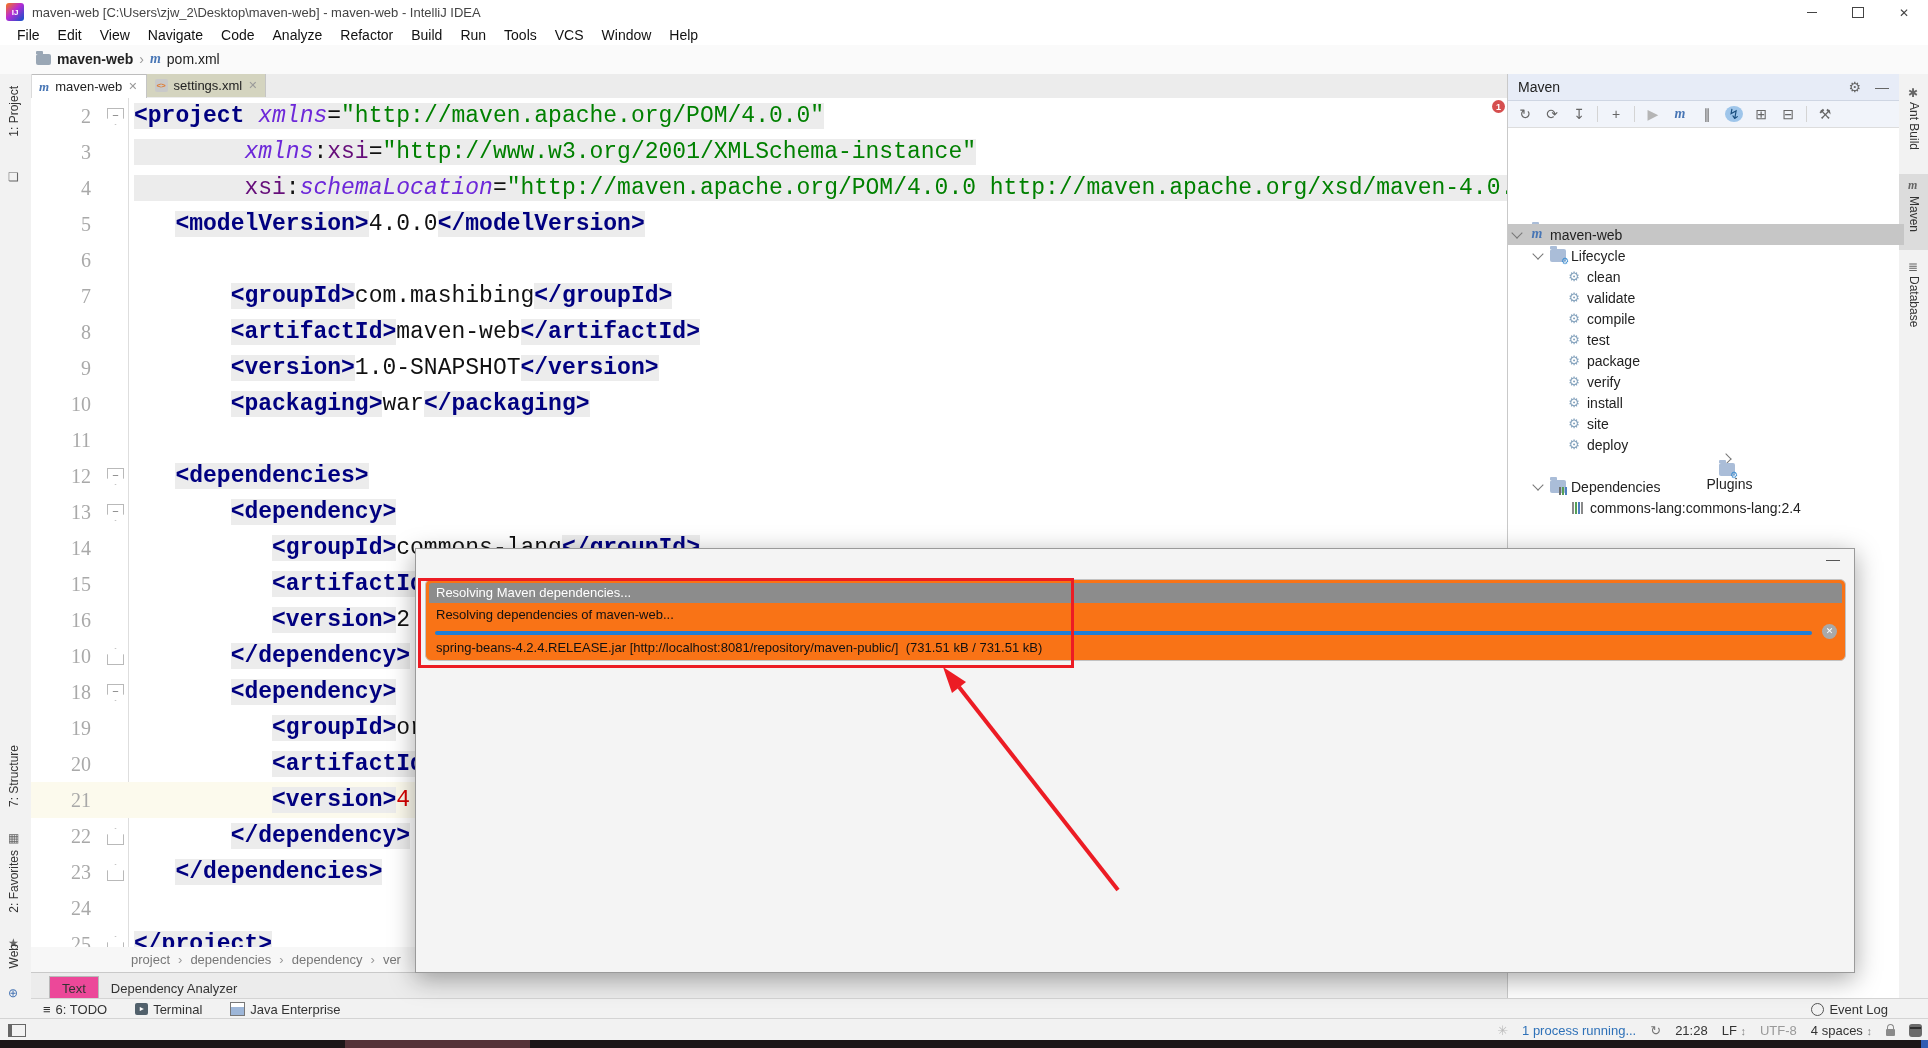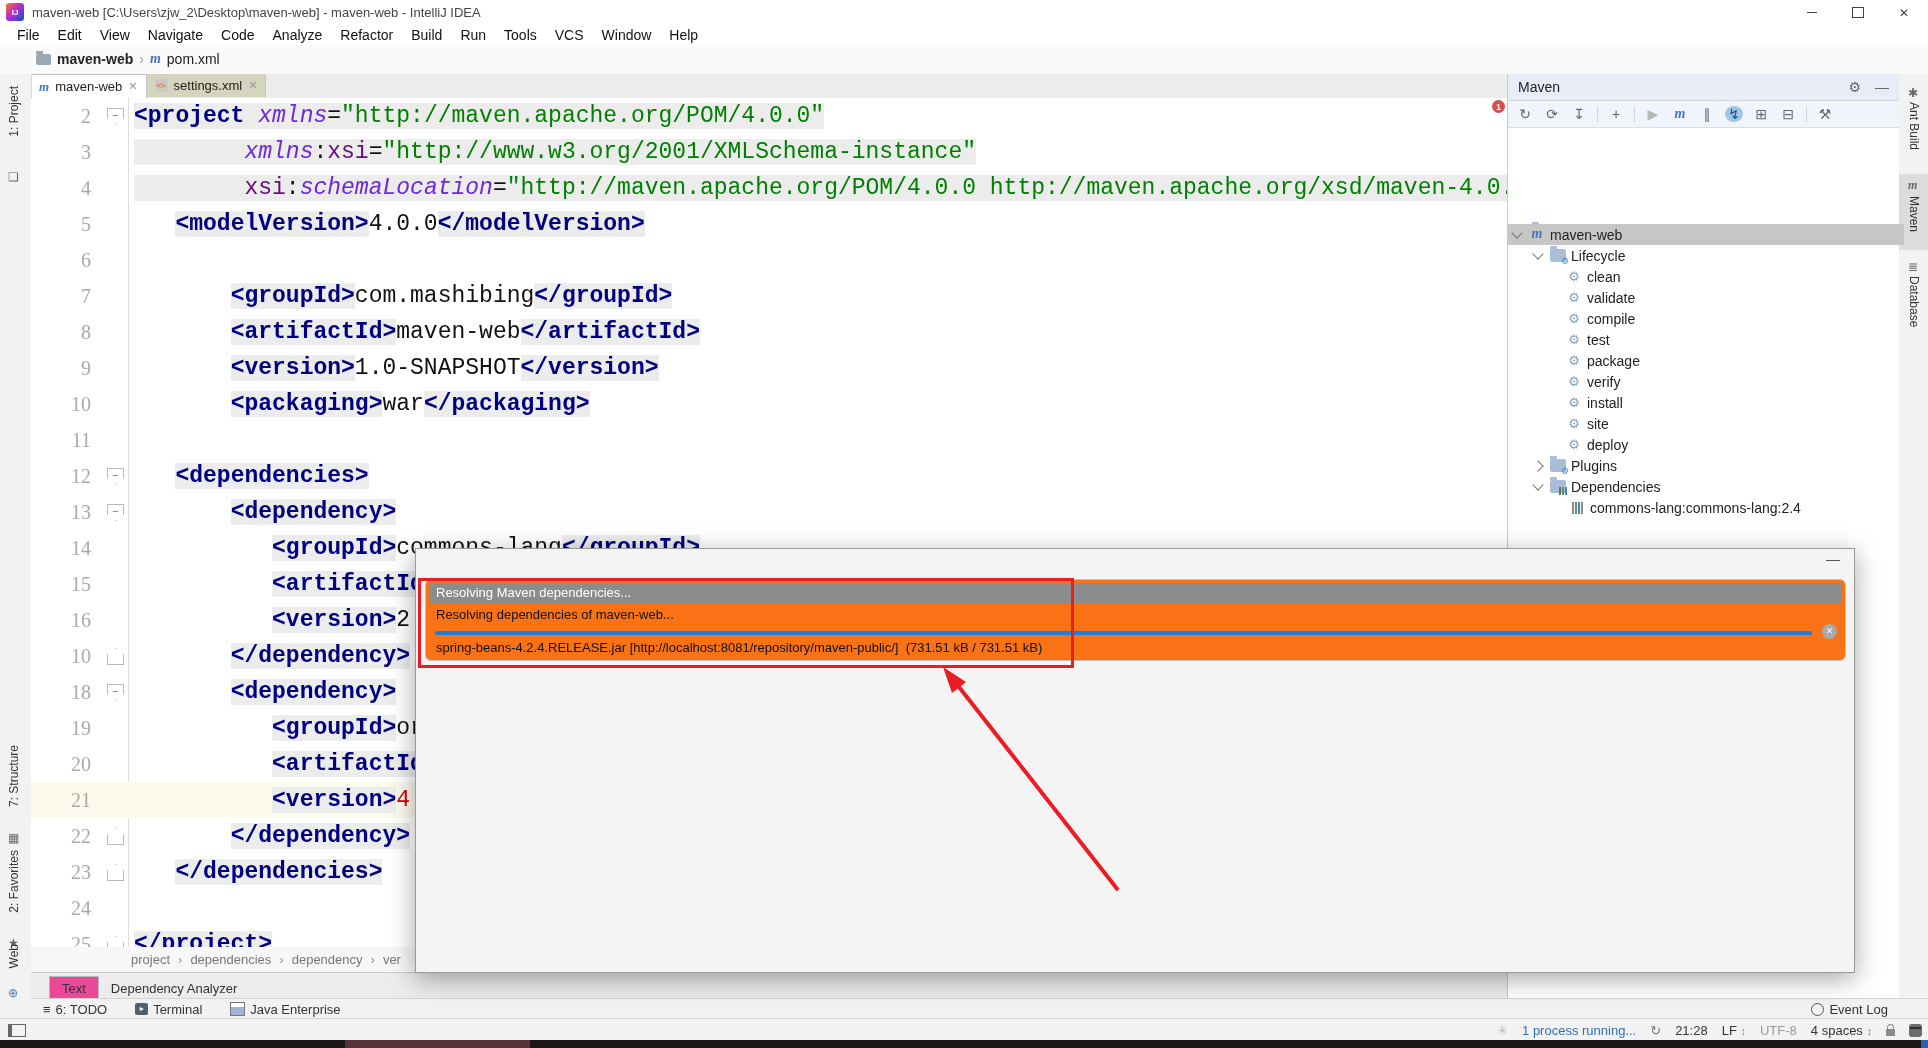--- a/index.html
+++ b/index.html
@@ -454,21 +454,21 @@
         <span>install</span>
       </div>
     <div class="trow" style="top:339px;padding-left:59px;">
         <span class="tgear">⚙</span>
         <span>site</span>
       </div>
     <div class="trow" style="top:360px;padding-left:59px;">
         <span class="tgear">⚙</span>
         <span>deploy</span>
       </div>
-    <div class="trow" style="top:381px;padding-left:26px;">
+    <div class="trow" style="top:381px;padding-left:26px;flex-direction:column;">
       <span class="chev col"></span>
       <span class="tico tfolder badge-gear"></span>
       <span>Plugins</span>
     </div>
     <div class="trow" style="top:402px;padding-left:26px;">
       <span class="chev exp"></span>
       <span class="tico tfolder badge-bars"></span>
       <span>Dependencies</span>
     </div>
     <div class="trow" style="top:423px;padding-left:64px;">

